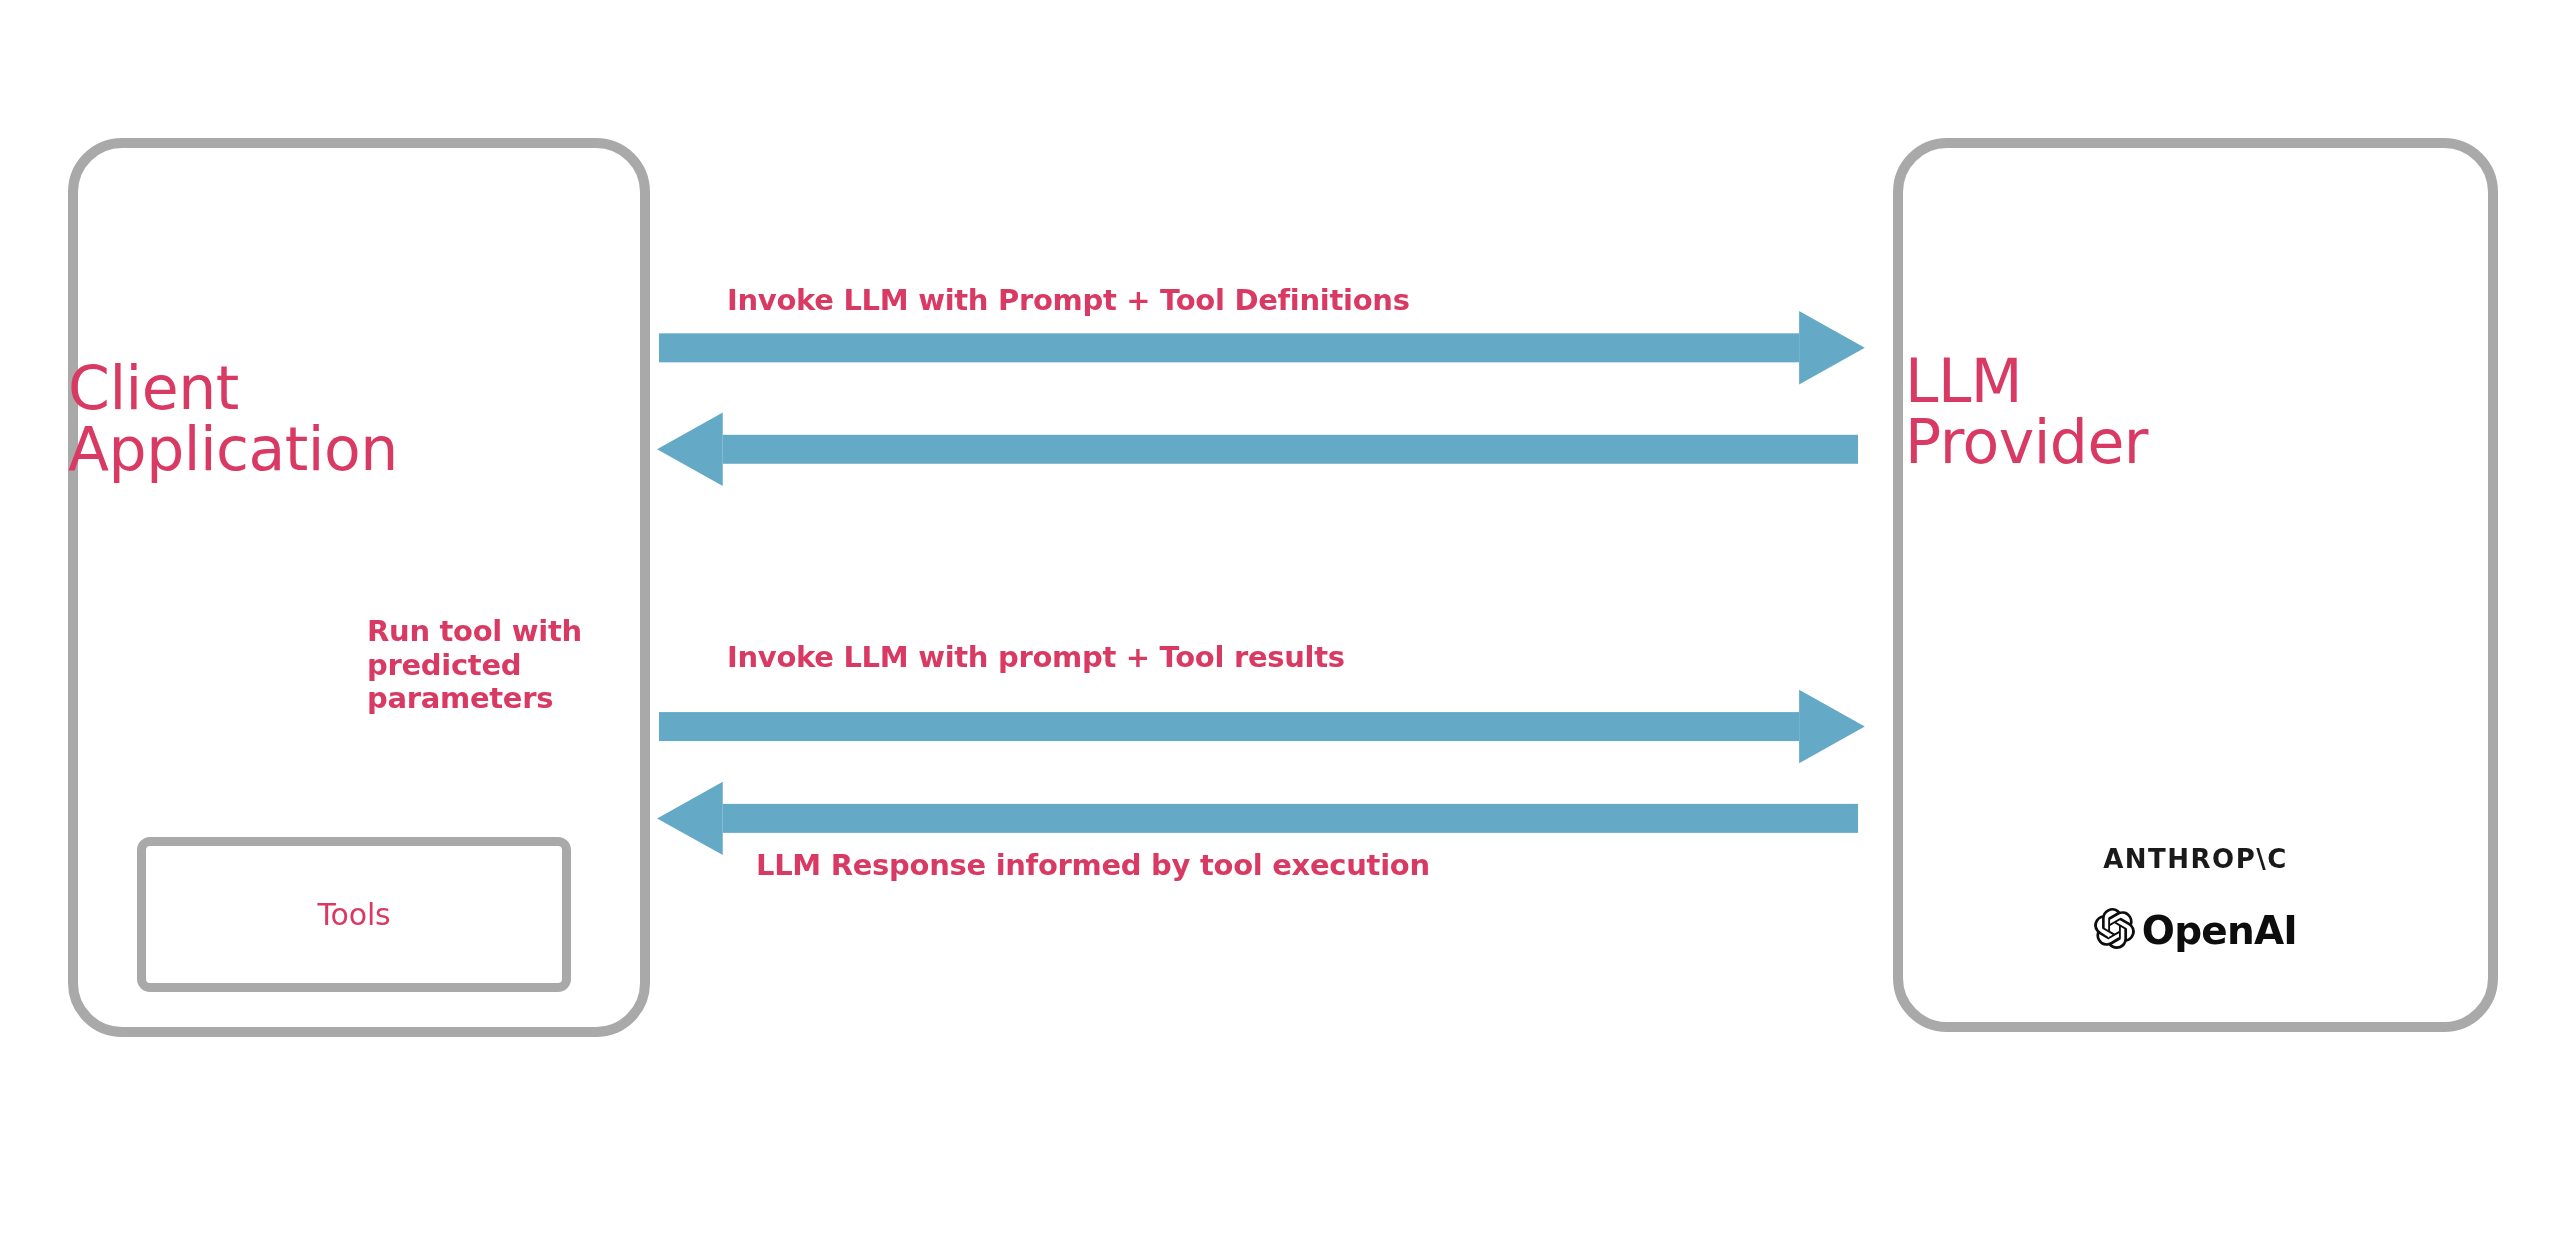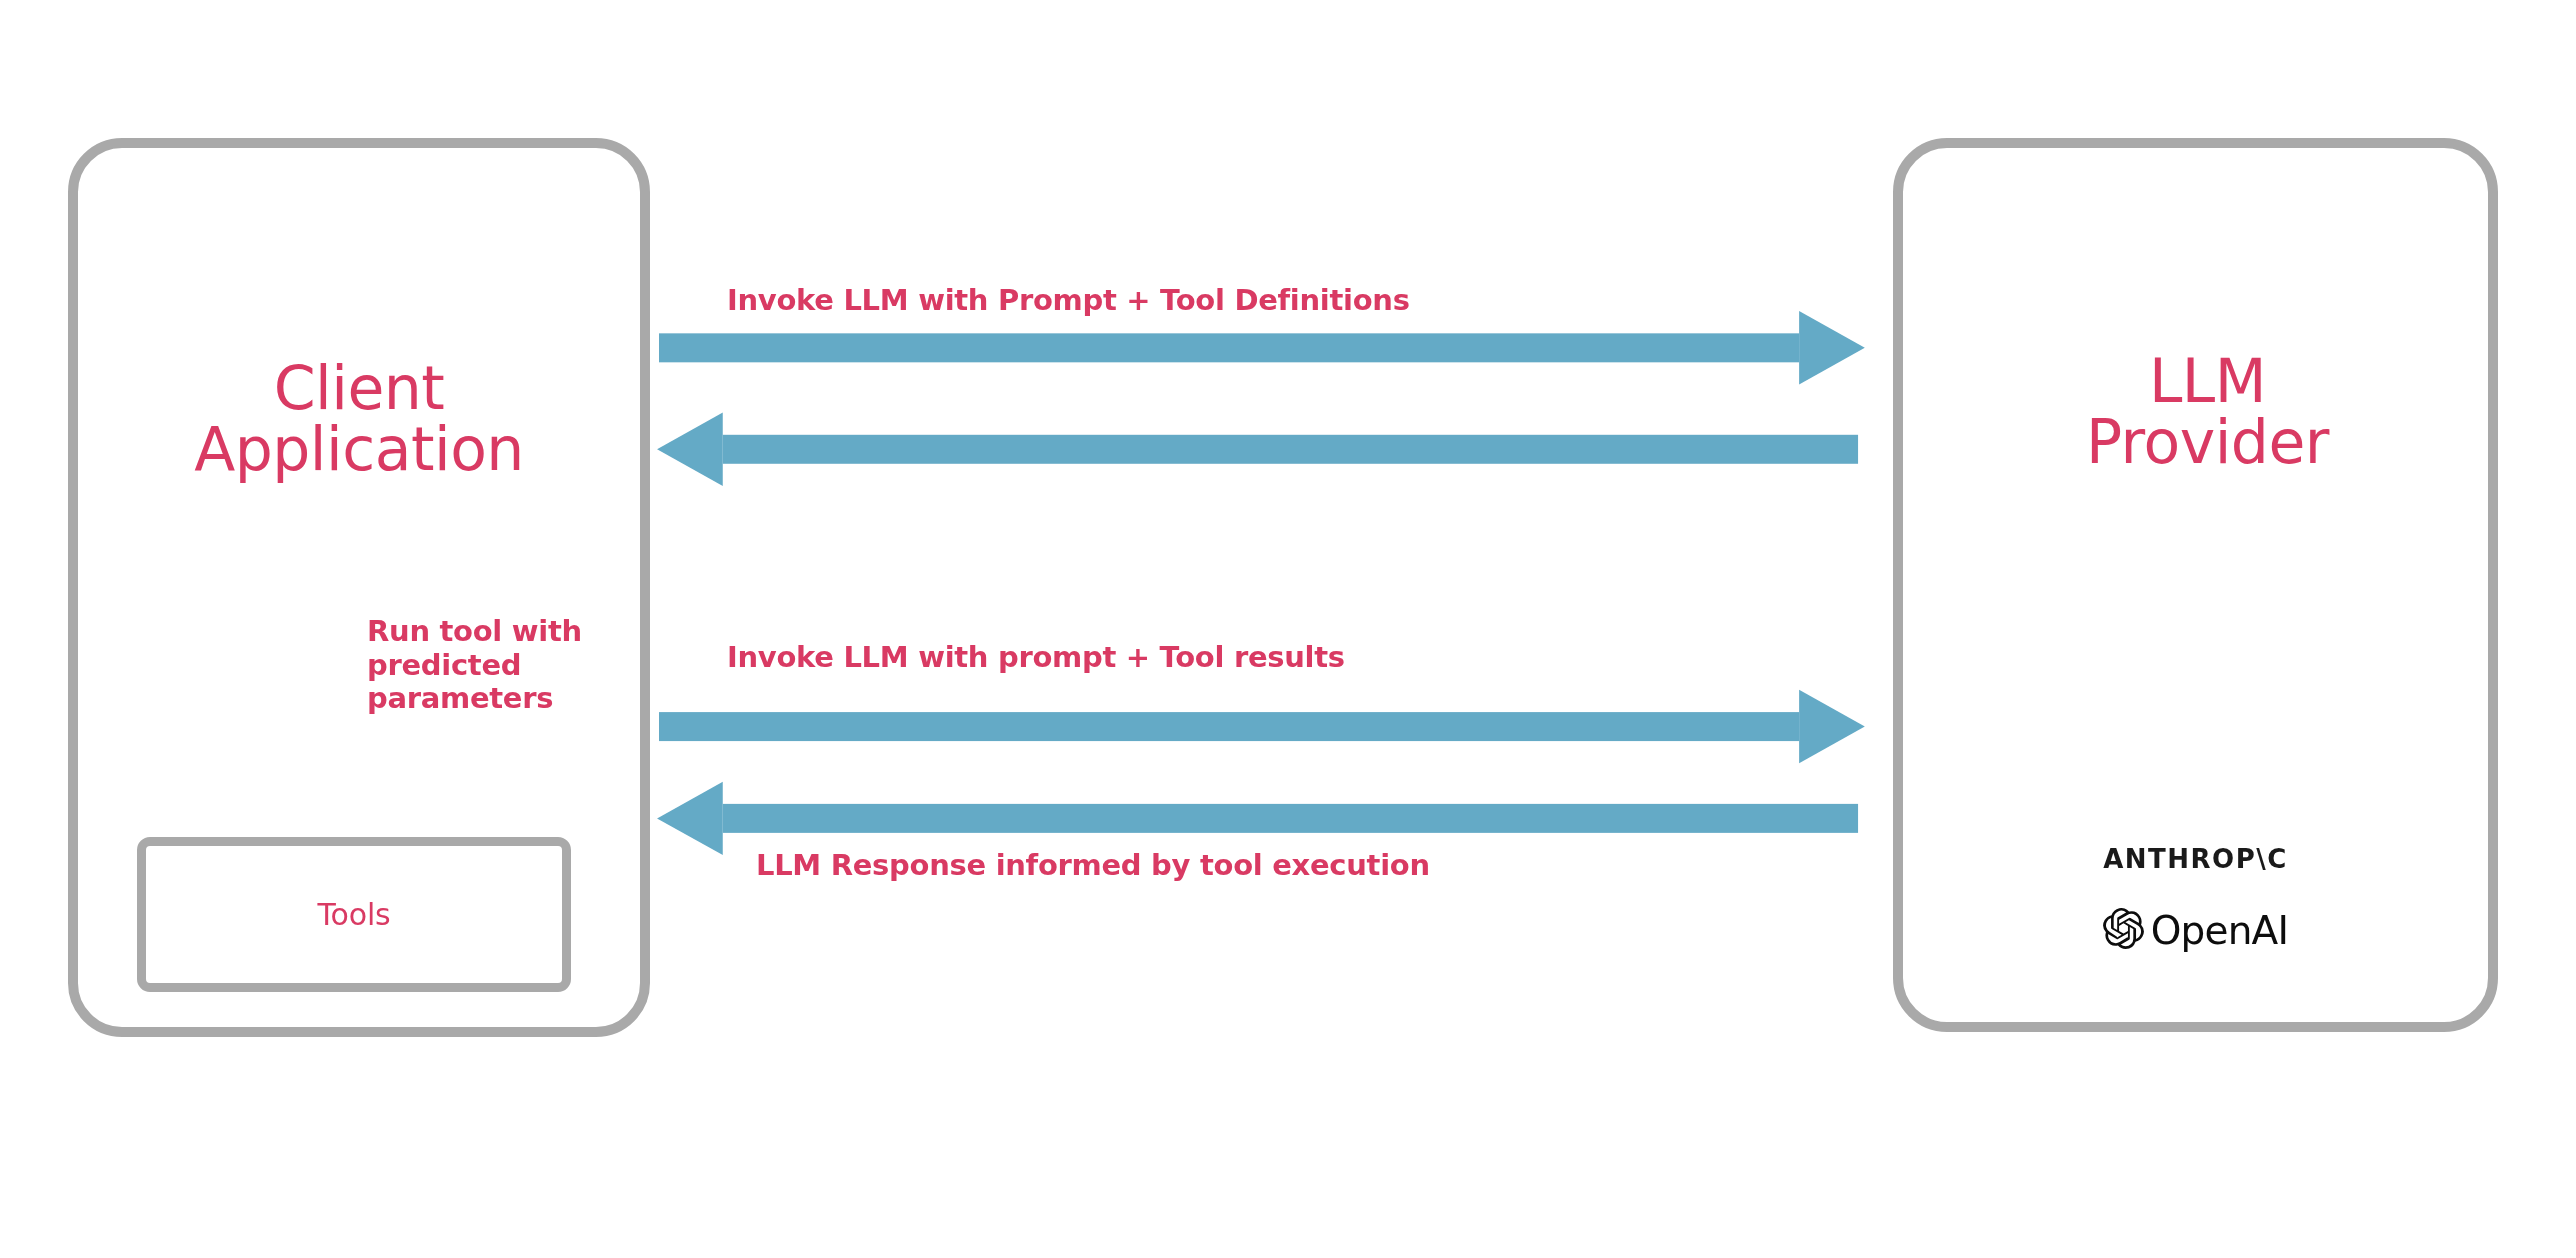--- a/index.html
+++ b/index.html
@@ -61,21 +61,20 @@
     justify-content: center;
   }
 
   
   .node-title {
     position: absolute;
     color: #d93a63;
     font-size: 60px;
     line-height: 1.02;
     font-weight: 400;
-    text-align: center;
     letter-spacing: -0.5px;
     white-space: pre-line;
   }
   #client-title {
     left: 68px;
     top: 358px;
     width: 582px;
   }
   #provider-title {
     left: 1893px;
@@ -131,21 +130,21 @@
     width: 605px;
     display: flex;
     align-items: center;
     justify-content: center;
     gap: 6.8px;
   }
   .logo-openai-mark { display: block; }
   .logo-openai-text {
     color: #0d0d0d;
     font-size: 39px;
-    font-weight: 400;
+    font-weight: 700;
     letter-spacing: -0.8px;
   }
 </style>
 </head>
 <body>
 
 <div id="canvas">
 
   <svg id="arrow-layer" width="2576" height="1258" viewBox="0 0 2666 1302" style="position:absolute;left:0;top:0;">
 

